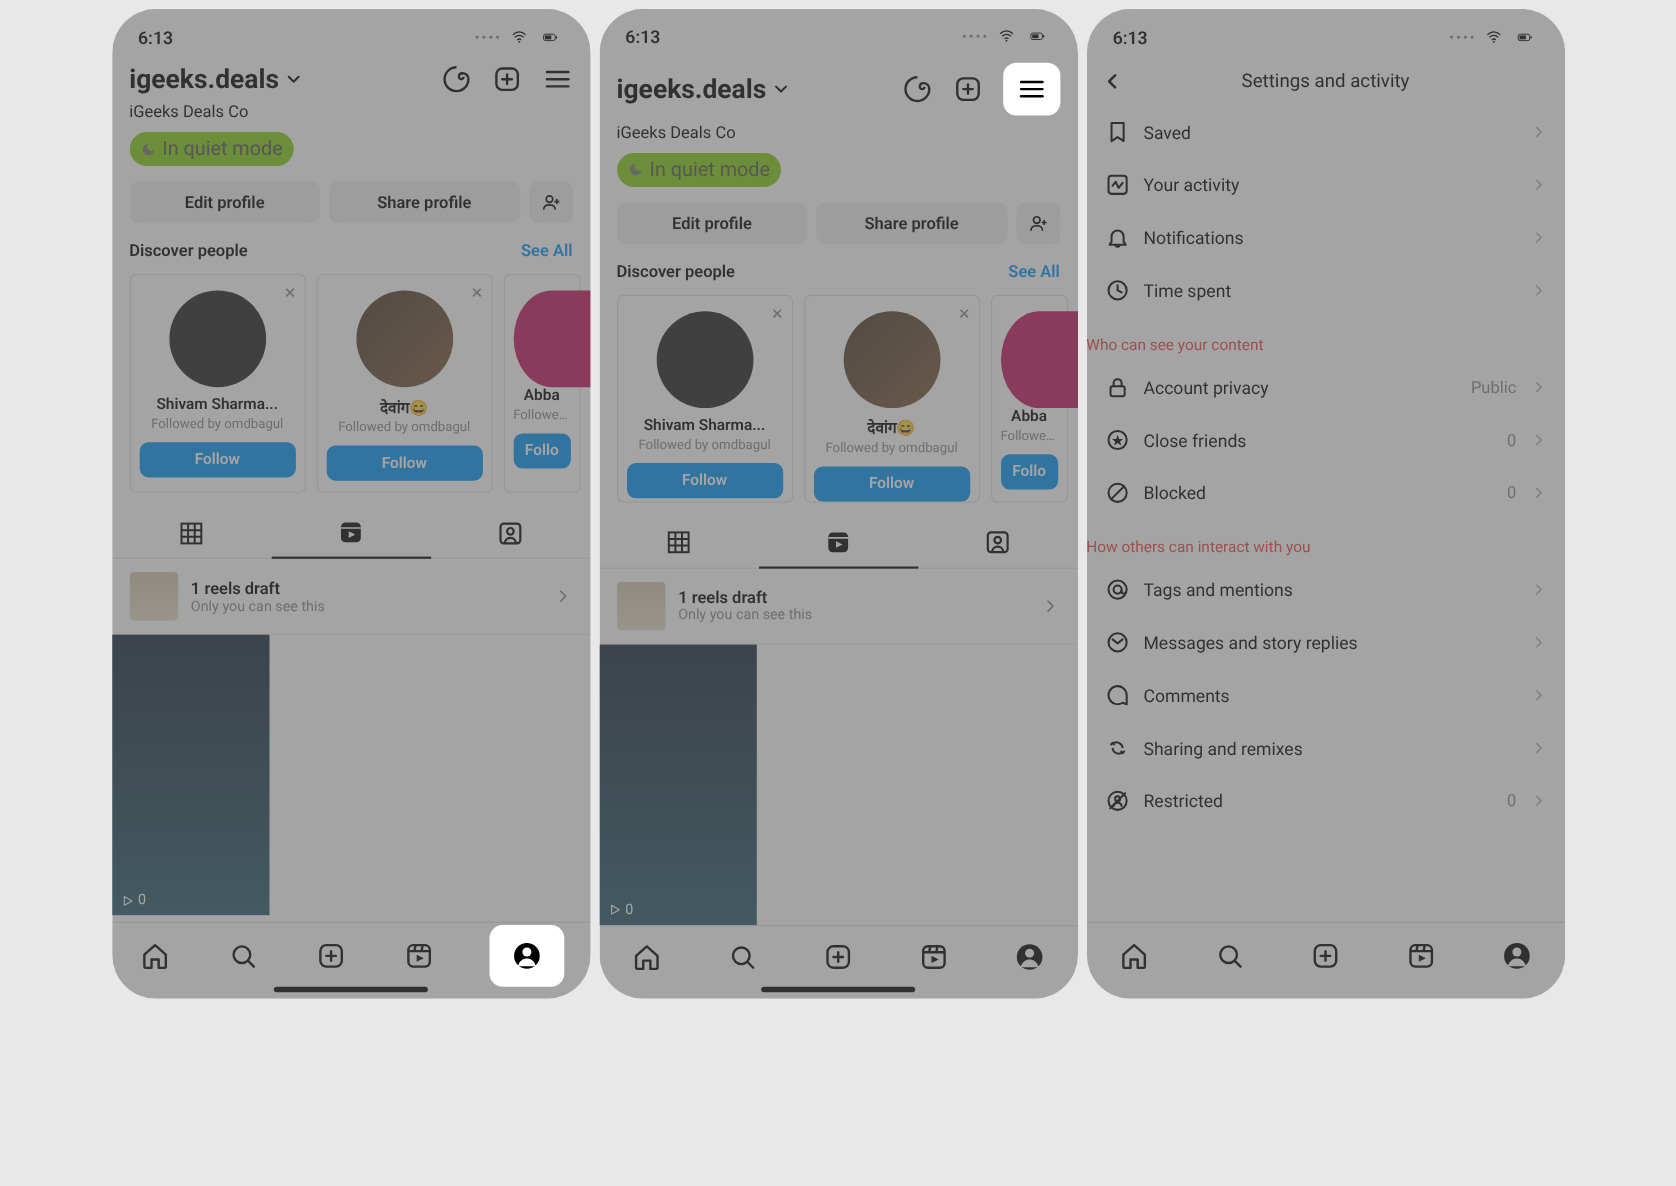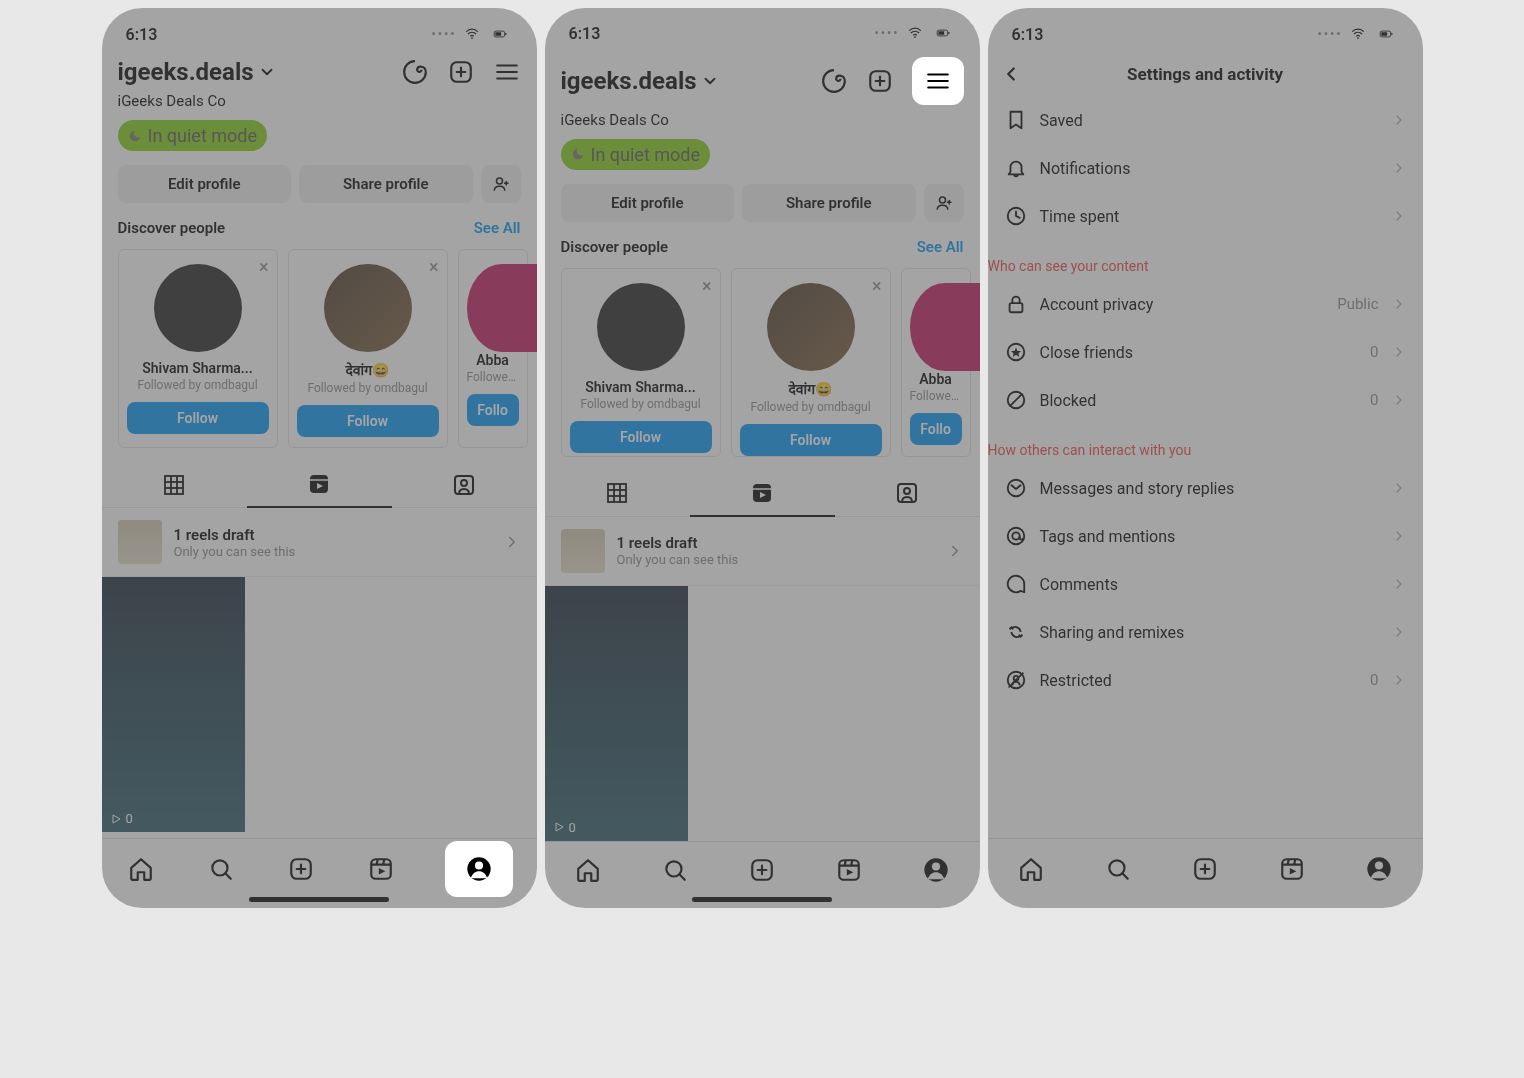--- a/index.html
+++ b/index.html
@@ -118,21 +118,21 @@
 .home-indicator {
   position: absolute; bottom: 6px; left: 50%; transform: translateX(-50%);
   width: 140px; height: 5px; background: #000; border-radius: 3px; z-index: 30;
 }
 
 
 .settings-header {
   display: flex; align-items: center; padding: 12px 16px; position: relative; height: 44px;
 }
 .settings-back { position: absolute; left: 12px; }
-.settings-title { flex: 1; text-align: center; font-size: 17px; font-weight: 700; }
+.settings-title { flex: 1; text-align: center; font-size: 17px; font-weight: 400; }
 .settings-list { flex: 1; overflow: hidden; }
 .settings-item {
   display: flex; align-items: center; gap: 12px; padding: 12px 16px; font-size: 16px;
 }
 .settings-item .label { flex: 1; }
 .settings-item .value { color: #888; font-size: 15px; }
 .settings-item .chev { color: #aaa; }
 .settings-item .ico { width: 24px; height: 24px; display: flex; align-items: center; justify-content: center; }
 .section-header { padding: 18px 0 6px; color: #ef4444; font-size: 14px; }
 svg { display: block; }
@@ -638,20 +638,33 @@
         <span class="label">Saved</span>
         <span class="chev">
           <svg width="16" height="16" viewBox="0 0 24 24">
             <use href="#i-chevron-right"></use>
           </svg>
         </span>
       </div>
       <div class="settings-item">
         <span class="ico">
           <svg width="22" height="22" viewBox="0 0 24 24">
+            <use href="#i-activity"></use>
+          </svg>
+        </span>
+        <span class="label">Your activity</span>
+        <span class="chev">
+          <svg width="16" height="16" viewBox="0 0 24 24">
+            <use href="#i-chevron-right"></use>
+          </svg>
+        </span>
+      </div>
+      <div class="settings-item">
+        <span class="ico">
+          <svg width="22" height="22" viewBox="0 0 24 24">
             <use href="#i-bell"></use>
           </svg>
         </span>
         <span class="label">Notifications</span>
         <span class="chev">
           <svg width="16" height="16" viewBox="0 0 24 24">
             <use href="#i-chevron-right"></use>
           </svg>
         </span>
       </div>
@@ -708,37 +721,37 @@
         <span class="chev">
           <svg width="16" height="16" viewBox="0 0 24 24">
             <use href="#i-chevron-right"></use>
           </svg>
         </span>
       </div>
       <div class="section-header">How others can interact with you</div>
       <div class="settings-item">
         <span class="ico">
           <svg width="22" height="22" viewBox="0 0 24 24">
+            <use href="#i-at"></use>
+          </svg>
+        </span>
+        <span class="label">Tags and mentions</span>
+        <span class="chev">
+          <svg width="16" height="16" viewBox="0 0 24 24">
+            <use href="#i-chevron-right"></use>
+          </svg>
+        </span>
+      </div>
+      <div class="settings-item">
+        <span class="ico">
+          <svg width="22" height="22" viewBox="0 0 24 24">
             <use href="#i-message"></use>
           </svg>
         </span>
         <span class="label">Messages and story replies</span>
-        <span class="chev">
-          <svg width="16" height="16" viewBox="0 0 24 24">
-            <use href="#i-chevron-right"></use>
-          </svg>
-        </span>
-      </div>
-      <div class="settings-item">
-        <span class="ico">
-          <svg width="22" height="22" viewBox="0 0 24 24">
-            <use href="#i-at"></use>
-          </svg>
-        </span>
-        <span class="label">Tags and mentions</span>
         <span class="chev">
           <svg width="16" height="16" viewBox="0 0 24 24">
             <use href="#i-chevron-right"></use>
           </svg>
         </span>
       </div>
       <div class="settings-item">
         <span class="ico">
           <svg width="22" height="22" viewBox="0 0 24 24">
             <use href="#i-comment"></use>

